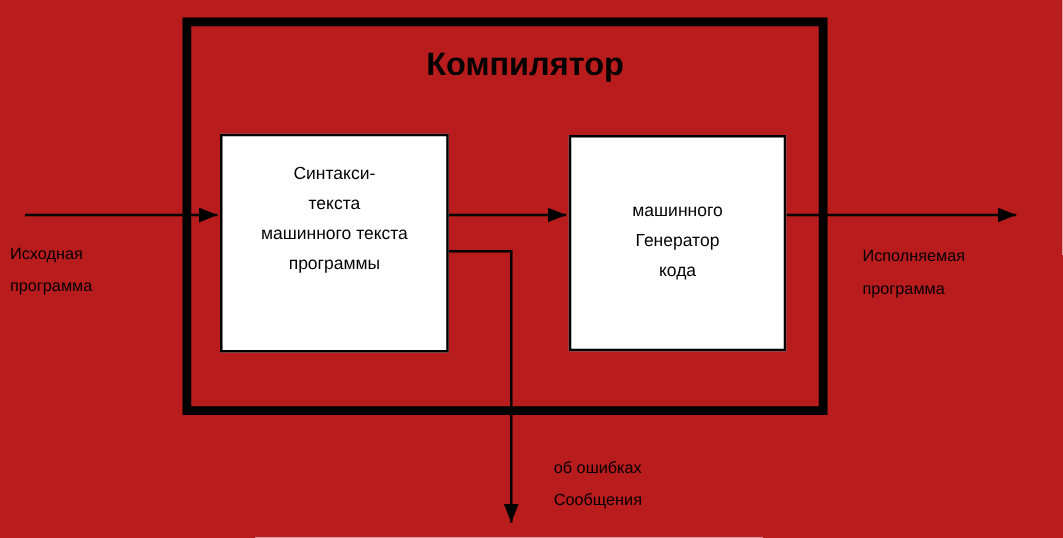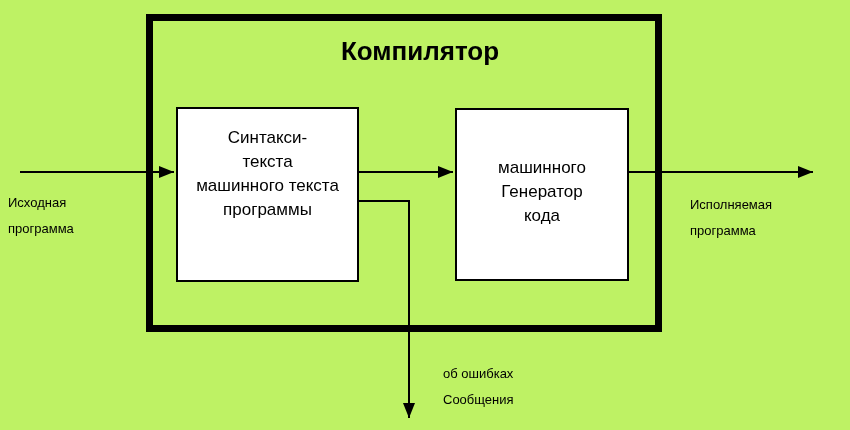--- a/index.html
+++ b/index.html
@@ -4,21 +4,21 @@
 <style>
   html, body {
     margin: 0;
     padding: 0;
     background: #ffffff;
   }
   .canvas {
     position: relative;
     width: 850px;
     height: 430px;
-    background: #bef264;
+    background: #b91c1c;
     font-family: "Liberation Sans", "DejaVu Sans", sans-serif;
     color: #000000;
     overflow: hidden;
   }
   .arrows-layer {
     position: absolute;
     left: 0;
     top: 0;
     width: 850px;
     height: 430px;
@@ -47,21 +47,21 @@
   }
   .inner-box {
     position: absolute;
     border: 2px solid #000000;
     box-sizing: border-box;
     background: #ffffff;
     display: flex;
     flex-direction: column;
     align-items: center;
     text-align: center;
-    font-size: 17px;
+    font-size: 14px;
     line-height: 24px;
   }
   .syntax-box {
     left: 176px;
     top: 107px;
     width: 183px;
     height: 175px;
     justify-content: flex-start;
     padding-top: 17px;
   }

